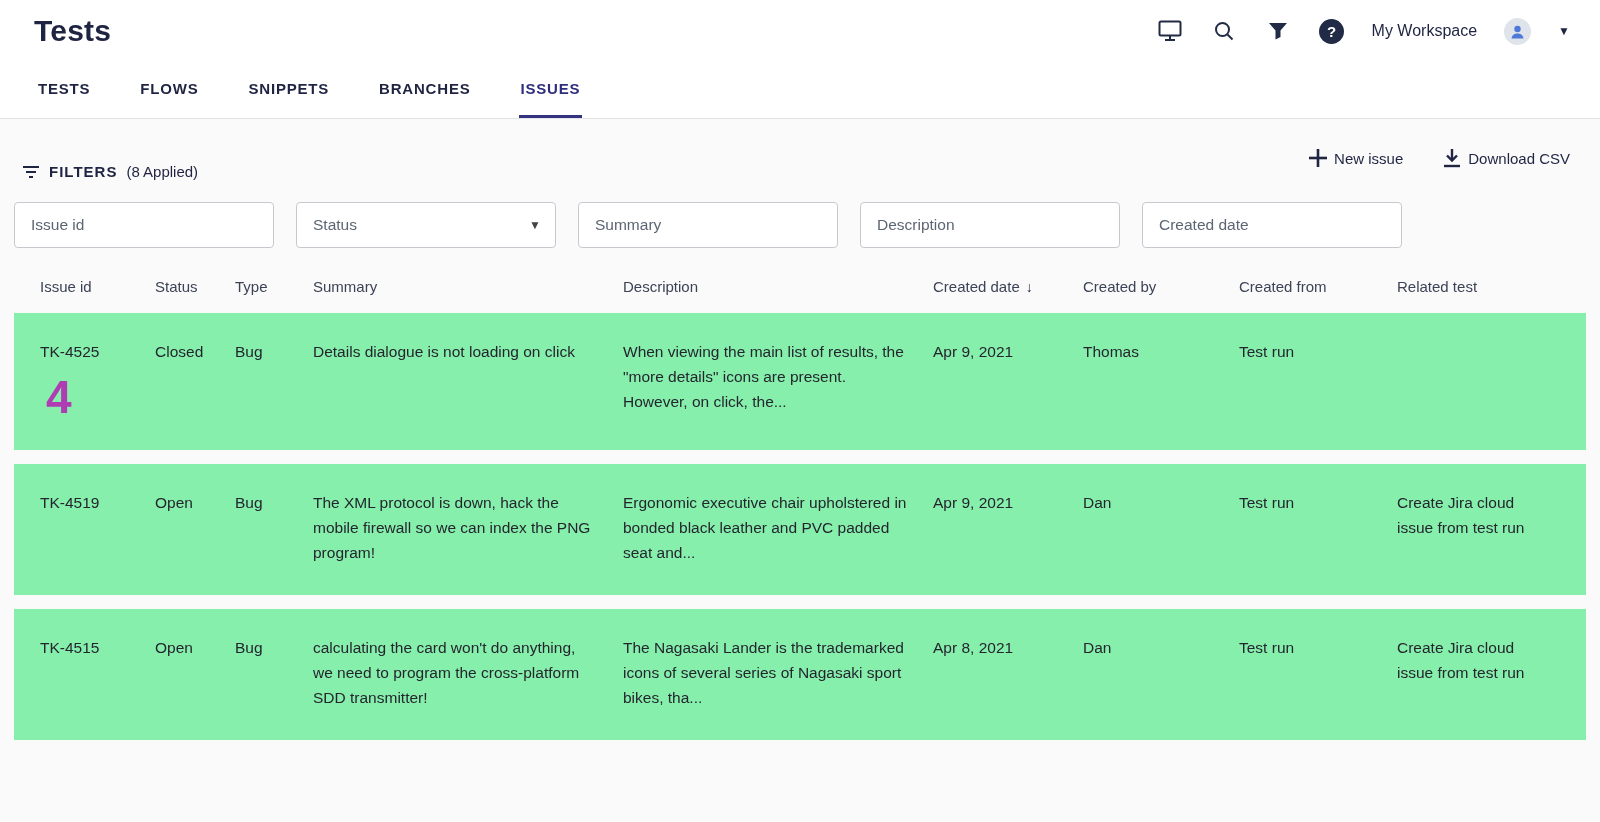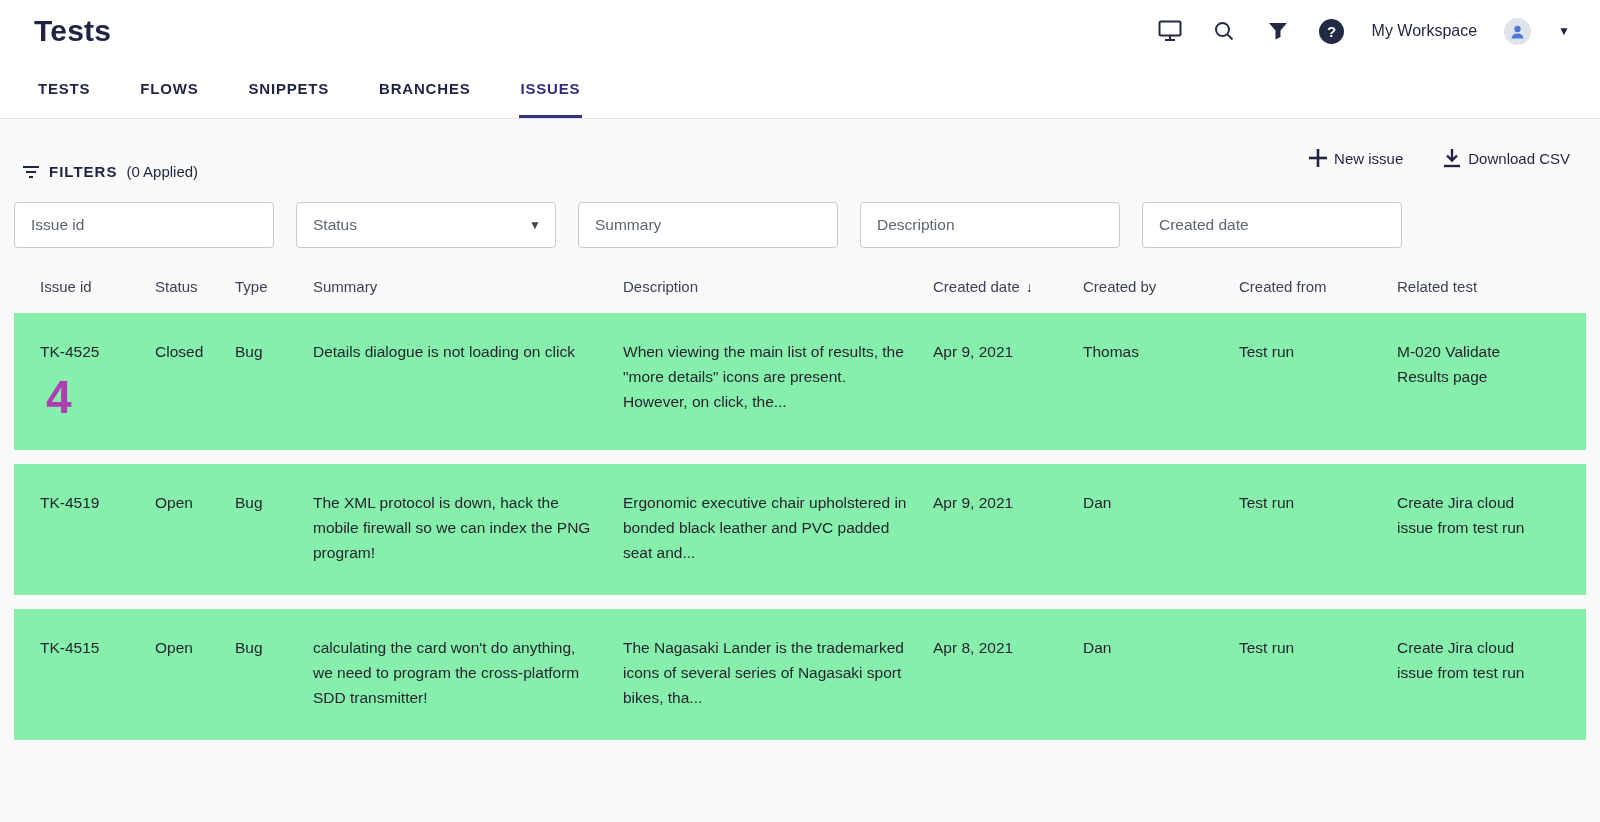--- a/index.html
+++ b/index.html
@@ -113,21 +113,21 @@
 <div class="content">
 
   <div class="toolbar">
     <div class="filters-toggle">
       <svg width="18" height="14" viewBox="0 0 18 14">
           <line x1="1" y1="2" x2="17" y2="2" stroke="#1f2442" stroke-width="2"></line>
           <line x1="4" y1="7" x2="14" y2="7" stroke="#1f2442" stroke-width="2"></line>
           <line x1="7" y1="12" x2="11" y2="12" stroke="#1f2442" stroke-width="2"></line>
         </svg>
       <span class="filters-label">FILTERS</span>
-      <span class="filters-applied">(0 Applied)</span>
+      <span class="filters-applied">(8 Applied)</span>
     </div>
     <div class="toolbar-buttons">
       <div class="stack-btn">
         <svg width="22" height="22" viewBox="0 0 22 22">
             <line x1="11" y1="2" x2="11" y2="20" stroke="#1f2442" stroke-width="2.6"></line>
             <line x1="2" y1="11" x2="20" y2="11" stroke="#1f2442" stroke-width="2.6"></line>
           </svg>
         <span class="lbl">New issue</span>
       </div>
       <div class="stack-btn">
@@ -173,21 +173,20 @@
         <div>TK-4525</div>
         <div class="annotation" style="color: rgb(176, 60, 180);">4</div>
       </div>
       <div class="cell">Closed</div>
       <div class="cell">Bug</div>
       <div class="cell wrap">Details dialogue is not loading on click</div>
       <div class="cell wrap">When viewing the main list of results, the "more details" icons are present. However, on click, the...</div>
       <div class="cell">Apr 9, 2021</div>
       <div class="cell">Thomas</div>
       <div class="cell">Test run</div>
-      <div class="cell wrap">M-020 Validate Results page</div>
     </div>
 
     <div class="row-card grid">
       <div class="cell">TK-4519</div>
       <div class="cell">Open</div>
       <div class="cell">Bug</div>
       <div class="cell wrap">The XML protocol is down, hack the mobile firewall so we can index the PNG program!</div>
       <div class="cell wrap">Ergonomic executive chair upholstered in bonded black leather and PVC padded seat and...</div>
       <div class="cell">Apr 9, 2021</div>
       <div class="cell">Dan</div>

